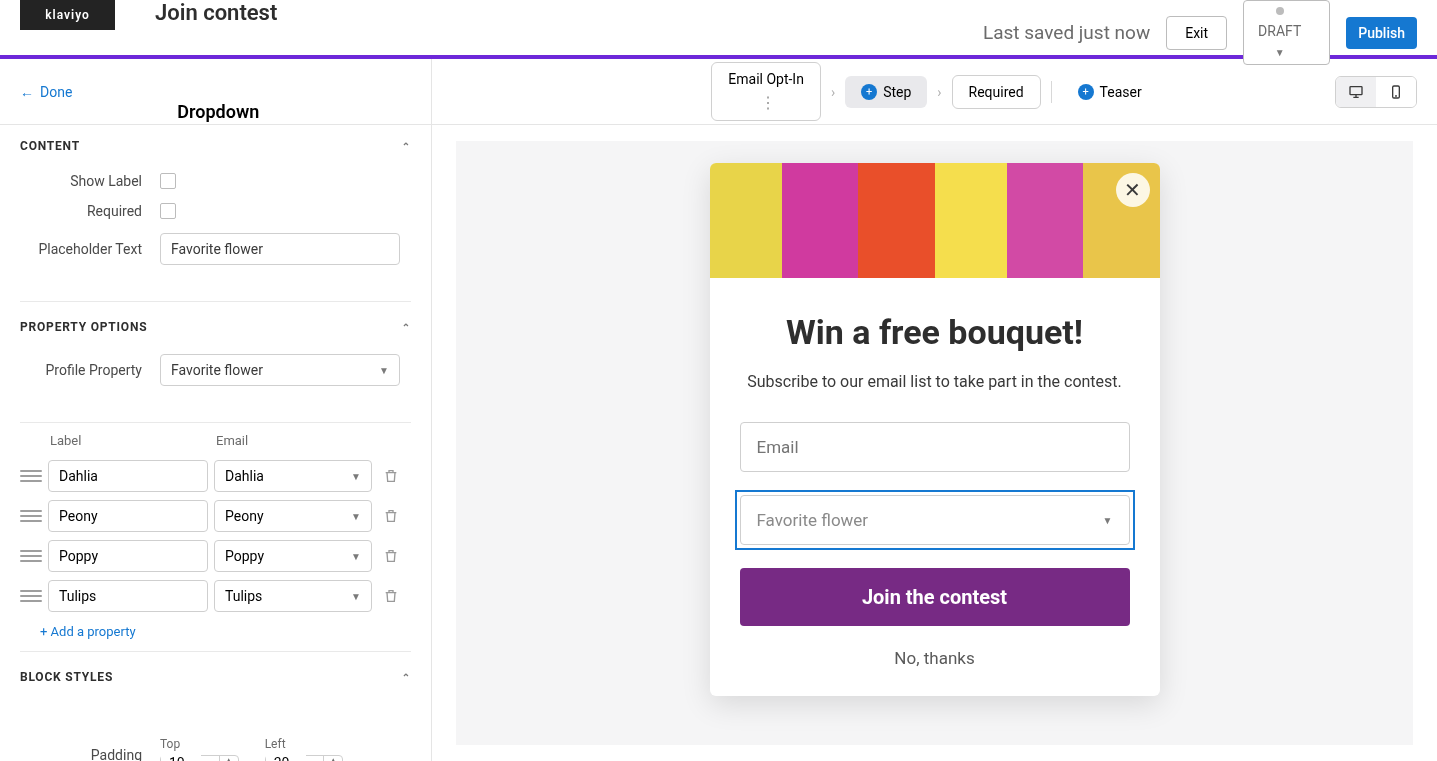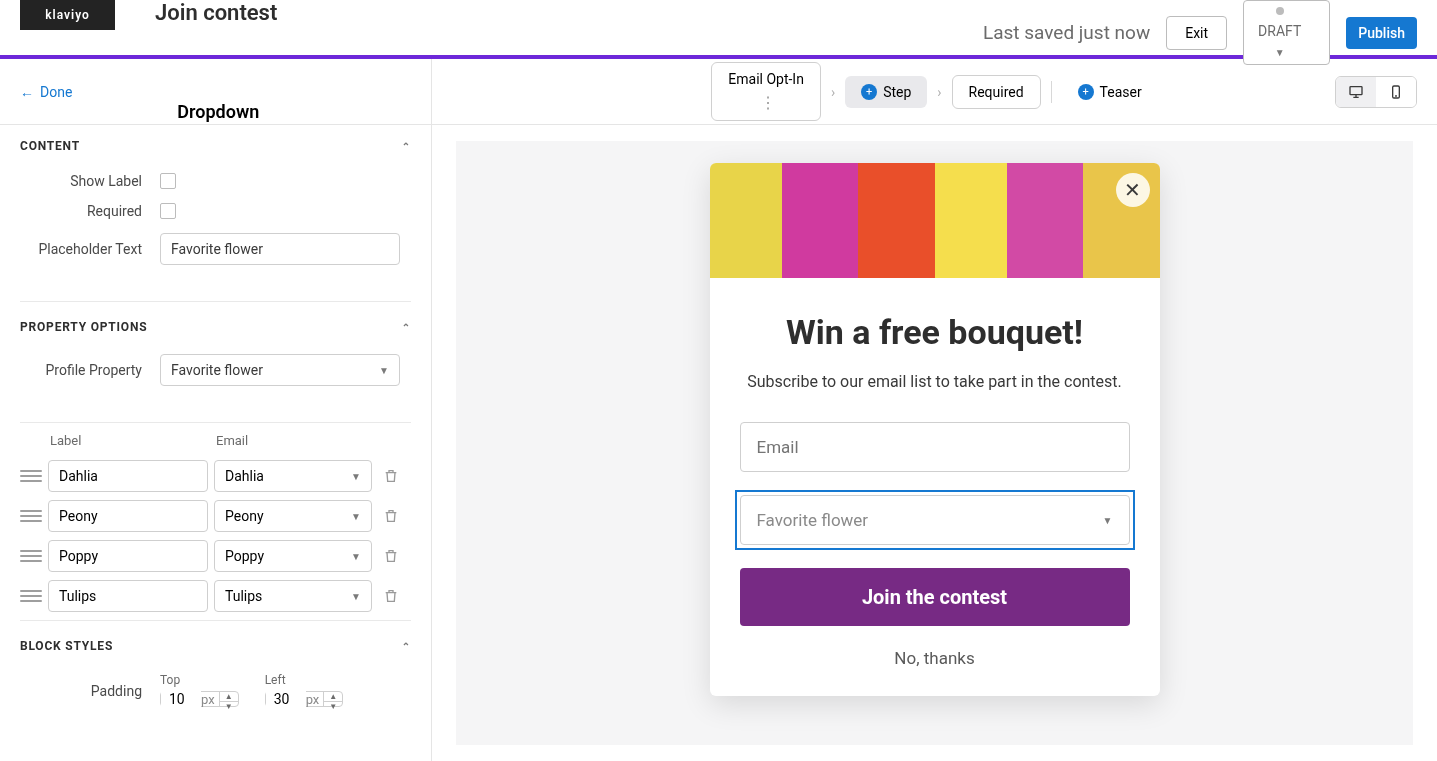--- a/index.html
+++ b/index.html
@@ -55,21 +55,21 @@
 
     .prop-row { display: flex; align-items: center; gap: 6px; padding: 4px 20px; }
     .drag-handle { width: 22px; display: flex; flex-direction: column; gap: 3px; cursor: grab; }
     .drag-handle span { height: 2px; background: #9e9e9e; border-radius: 1px; }
     .prop-label { width: 160px; height: 32px; border: 1px solid #cfcfcf; border-radius: 4px; padding: 0 10px; font-size: 14px; }
     .prop-value { width: 158px; height: 32px; border: 1px solid #cfcfcf; border-radius: 4px; padding: 0 10px; font-size: 14px; display: flex; align-items: center; justify-content: space-between; background: #fff; }
     .trash { width: 18px; height: 18px; color: #9a9a9a; cursor: pointer; display: flex; align-items: center; justify-content: center; margin-left: 4px; }
     .add-prop { color: #1578d1; font-size: 13px; padding: 8px 40px; display: inline-block; cursor: pointer; }
 
     .pad-group { display: flex; gap: 26px; }
-    .pad-col .pad-lbl { font-size: 12px; color: #6b6b6b; margin-bottom: 4px; }
+    .pad-col .pad-lbl { font-size: 12px; color: #6b6b6b; margin-bottom: 4px; margin-top: 33px; }
     .pad-input { display: flex; align-items: center; border: 1px solid #cfcfcf; border-radius: 4px; height: 16px; }
     .pad-input input { width: 40px; border: none; padding: 0 8px; font-size: 14px; outline: none; }
     .pad-unit { font-size: 13px; color: #8a8a8a; padding-right: 4px; }
     .spinners { display: flex; flex-direction: column; border-left: 1px solid #cfcfcf; height: 100%; }
     .spinners div { width: 18px; height: 16px; display: flex; align-items: center; justify-content: center; font-size: 8px; color: #6b6b6b; cursor: pointer; }
     .spinners div:first-child { border-bottom: 1px solid #cfcfcf; }
 
     
     .stage { background: #f5f5f6; width: 100%; height: 100%; display: flex; align-items: flex-start; justify-content: center; padding-top: 22px; }
     .modal { width: 450px; background: #fff; border-radius: 6px; overflow: hidden; position: relative; box-shadow: 0 8px 30px rgba(0,0,0,0.12); }
@@ -263,20 +263,21 @@
           <span>Tulips</span>
           <span class="caret">▼</span>
         </div>
       <div class="trash">
           <svg viewBox="0 0 24 24" width="16" height="16" fill="none" stroke="#9a9a9a" stroke-width="2">
             <path d="M4 7h16M9 7V4h6v3M6 7l1 13h10l1-13"></path>
           </svg>
         </div>
     </div>
 
+    <span class="add-prop">+ Add a property</span>
 
     <div class="sep"></div>
 
     
     <div class="section-head">
       <span>BLOCK STYLES</span>
       <span class="caretup">⌃</span>
     </div>
     <div class="section-body">
       <div class="form-row" style="align-items:flex-end;">

